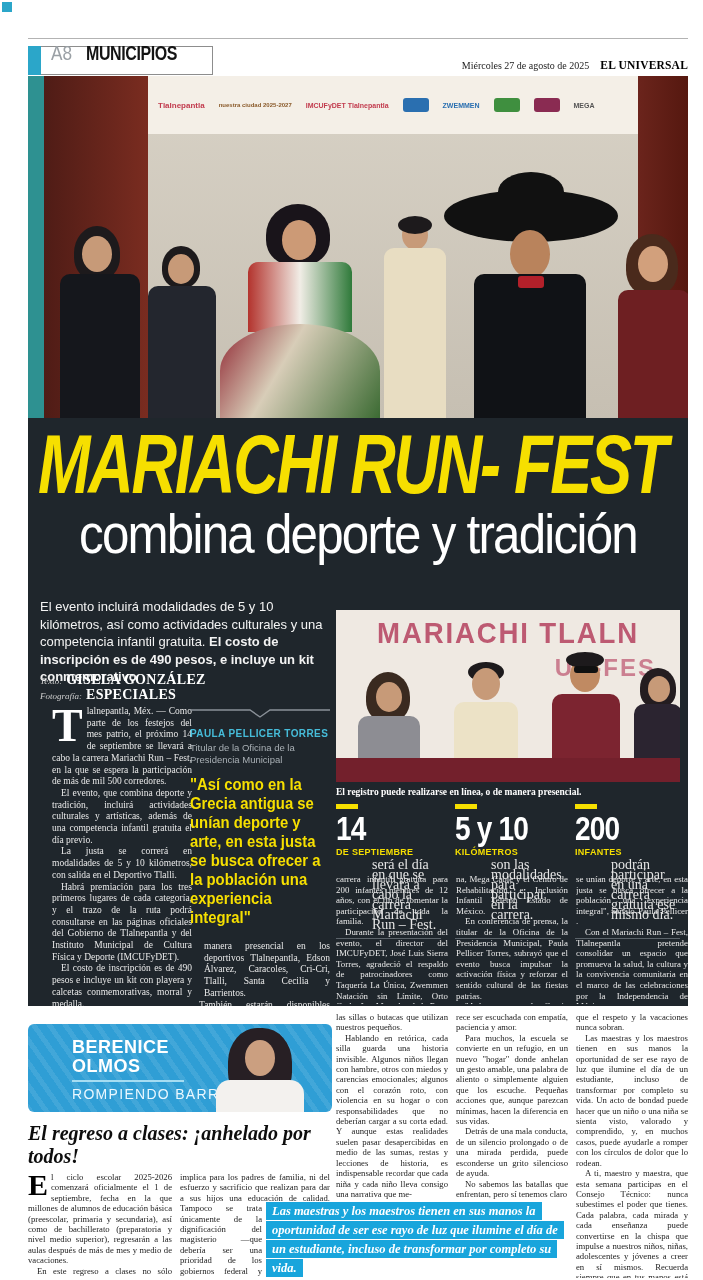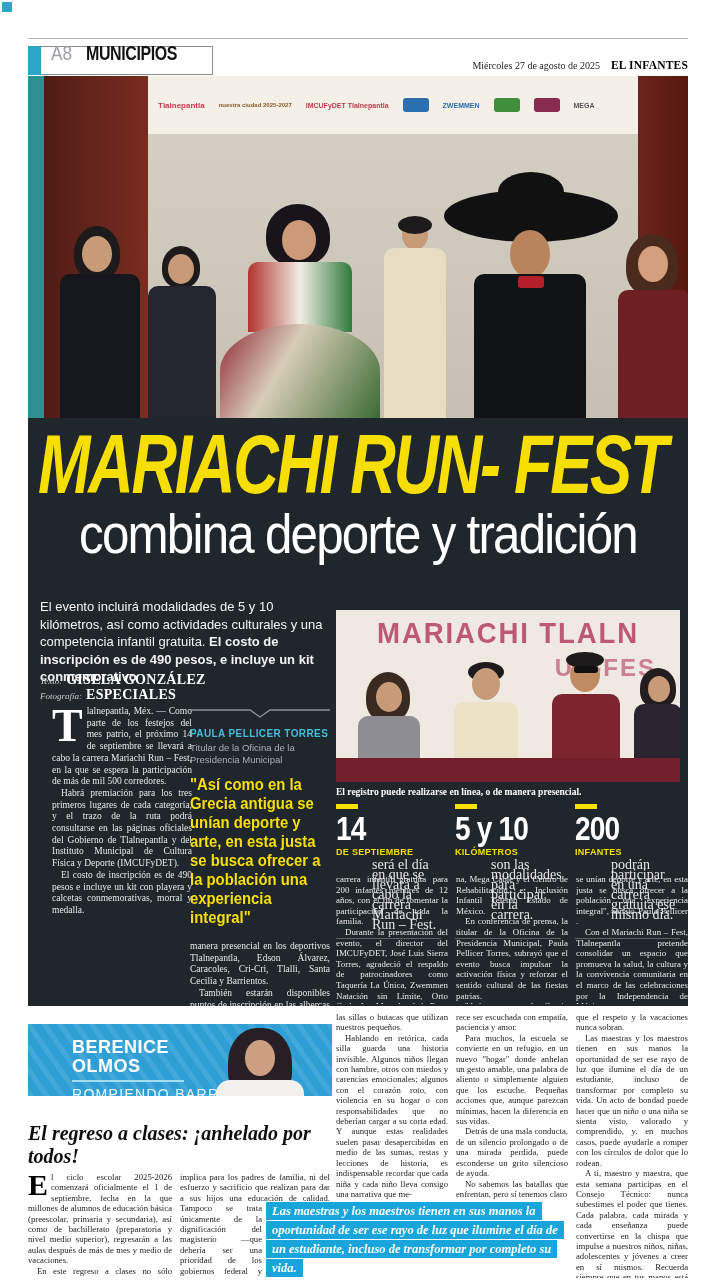--- a/index.html
+++ b/index.html
@@ -46,21 +46,21 @@
   .f-byline { position:absolute; left:12px; top:255px; line-height:12.5px; }
   .f-byline .lbl { font-style:italic; font-size:9px; color:#cfcfcf; }
   .f-byline .nm { font-weight:700; font-size:14px; color:#fff; letter-spacing:.3px; }
 
   .fcol { position:absolute; text-align:justify; font-size:9.5px; line-height:11.7px; color:#e9e9e9; hyphens:auto; overflow:hidden; }
   .fcol p { text-indent:9px; }
   .fcol p:first-child { text-indent:0; }
   .fcol-1 { left:24px; top:288px; width:140px; height:300px; }
   .fcol-1 p:first-child::first-letter { float:left; font-size:46px; line-height:36px; padding:2px 4px 0 0; font-weight:700; color:#fff; }
   .fcol-2-text { text-align:justify; font-size:9.5px; line-height:11.7px; color:#e9e9e9; hyphens:auto; }
-  .fcol-2-text p { text-indent:9px; } .fcol-2-text p:first-child { text-indent:0; }
+  .fcol-2-text p { text-indent:9px; } .fcol-2-text p:first-child { text-indent:0;margin-left:14px; }
   .fcol-2-wrap { position:absolute; left:162px; top:288px; width:140px; height:300px; overflow:hidden; }
 
   .pq-notch { display:block; margin-top:2px; }
   .pq-name { margin-top:10px; font-family:"Liberation Sans",sans-serif; font-size:10px; font-weight:700; color:#46bcd9; letter-spacing:.4px; }
   .pq-role { margin-top:3px; font-family:"Liberation Sans",sans-serif; font-size:9.5px; line-height:11.5px; color:#a9b0b5; width:120px; }
   .pq-quote { margin:10px 0 14px 0; width:156px; font-family:"Liberation Sans",sans-serif; font-weight:700; font-size:16.5px;
               line-height:19px; color:#f6df00; transform:scaleX(.9); transform-origin:left top; }
 
   .photo-press { position:absolute; left:308px; top:192px; width:344px; height:172px; overflow:hidden; background:#efe9e2; }
   .pp-bannertext { position:absolute; left:0; top:6px; width:100%; text-align:center; font-family:"Liberation Sans",sans-serif;
@@ -88,21 +88,21 @@
   .ocol p { text-indent:9px; } .ocol p:first-child { text-indent:0; }
   .ocol-3 { left:336px; top:1012px; width:112px; height:192px; }
   .ocol-4 { left:456px; top:1012px; width:112px; height:192px; }
   .ocol-5 { left:576px; top:1012px; width:112px; height:266px; }
   .ocol-1 { left:28px; top:1172px; width:144px; height:106px; }
   .ocol-1 p:first-child::first-letter { float:left; font-size:30px; line-height:24px; padding:1px 3px 0 0; font-weight:700; color:#000; }
   .ocol-2 { left:180px; top:1172px; width:150px; height:106px; }
   .o2-spacer { float:right; width:0; height:32px; }
   .o2-cut { float:right; clear:right; width:68px; height:74px; }
 
-  .o-banner { position:absolute; left:28px; top:1024px; width:304px; height:72px; background:#2f9ed5; overflow:hidden; }
+  .o-banner { position:absolute; left:28px; top:1024px; width:304px; height:88px; background:#2f9ed5; overflow:hidden;border-radius:6px; }
   .o-stripes { position:absolute; inset:0; background:repeating-linear-gradient(55deg, rgba(255,255,255,.09) 0 5px, transparent 5px 13px); }
   .o-name { position:absolute; left:44px; top:14px; font-family:"Liberation Sans",sans-serif; font-weight:900; font-size:18px;
             line-height:19px; color:#fff; letter-spacing:.5px; }
   .o-rule { position:absolute; left:44px; top:56px; width:112px; height:2px; background:#a6ddf2; }
   .o-tag { position:absolute; left:44px; top:62px; font-family:"Liberation Sans",sans-serif; font-size:14px; color:#eaf8ff; letter-spacing:1.3px; }
   .o-photo { position:absolute; right:12px; top:0; width:118px; height:90px; }
   .o-hair { position:absolute; left:26px; top:4px; width:64px; height:74px; background:#271f24; border-radius:46% 46% 40% 40%; }
   .o-face { position:absolute; left:43px; top:16px; width:30px; height:36px; background:#cb9f80; border-radius:50%; }
   .o-blazer { position:absolute; left:14px; top:56px; width:88px; height:34px; background:#f3f1ee; border-radius:14px 14px 0 0; }
 
@@ -121,21 +121,21 @@
 
   <div class="hdr-left">
     <div class="hdr-sq"></div>
     <div class="hdr-box">
       <span class="hdr-folio">A8</span>
       <span class="hdr-section">MUNICIPIOS</span>
     </div>
   </div>
   <div class="hdr-right">
     <span class="hdr-date">Miércoles 27 de agosto de 2025</span>
-    <span class="hdr-brand">EL INFANTES</span>
+    <span class="hdr-brand">EL UNIVERSAL</span>
   </div>
 
   <div class="photo-main">
     <div class="pm-teal"></div>
     <div class="pm-wall-l"></div>
     <div class="pm-wall-r"></div>
     <div class="pm-banner">
       <span class="pm-logo" style="font-size:8px;color:#c23b4e;">Tlalnepantla</span>
       <span class="pm-logo" style="font-size:6px;color:#8a5a2a;">nuestra ciudad 2025-2027</span>
       <span class="pm-logo" style="font-size:7px;color:#c23b4e;">IMCUFyDET Tlalnepantla</span>
@@ -191,20 +191,22 @@
 
     <div class="f-byline">
       <div><span class="lbl">Texto:</span>
         <span class="nm">GISELA GONZÁLEZ</span></div>
       <div><span class="lbl">Fotografía:</span>
         <span class="nm">ESPECIALES</span></div>
     </div>
 
     <div class="fcol fcol-1">
         <p>Tlalnepantla, Méx. — Como parte de los festejos del mes patrio, el próximo 14 de septiembre se llevará a cabo la carrera Mariachi Run – Fest, en la que se espera la participación de más de mil 500 corredores.</p>
+        <p>El evento, que combina deporte y tradición, incluirá actividades culturales y artísticas, además de una competencia infantil gratuita el día previo.</p>
+        <p>La justa se correrá en modalidades de 5 y 10 kilómetros, con salida en el Deportivo Tlalli.</p>
         <p>Habrá premiación para los tres primeros lugares de cada categoría, y el trazo de la ruta podrá consultarse en las páginas oficiales del Gobierno de Tlalnepantla y del Instituto Municipal de Cultura Física y Deporte (IMCUFyDET).</p>
         <p>El costo de inscripción es de 490 pesos e incluye un kit con playera y calcetas conmemorativas, morral y medalla.</p>
       </div>
 
     <div class="fcol-2-wrap">
       <svg class="pq-notch" width="140" height="10" viewBox="0 0 140 10">
         <polyline points="0,2 60,2 70,9 80,2 140,2" fill="none" stroke="#8a9198" stroke-width="1.4"></polyline>
       </svg>
       <div class="pq-name">PAULA PELLICER TORRES</div>
       <div class="pq-role">Titular de la Oficina de la Presidencia Municipal</div>

